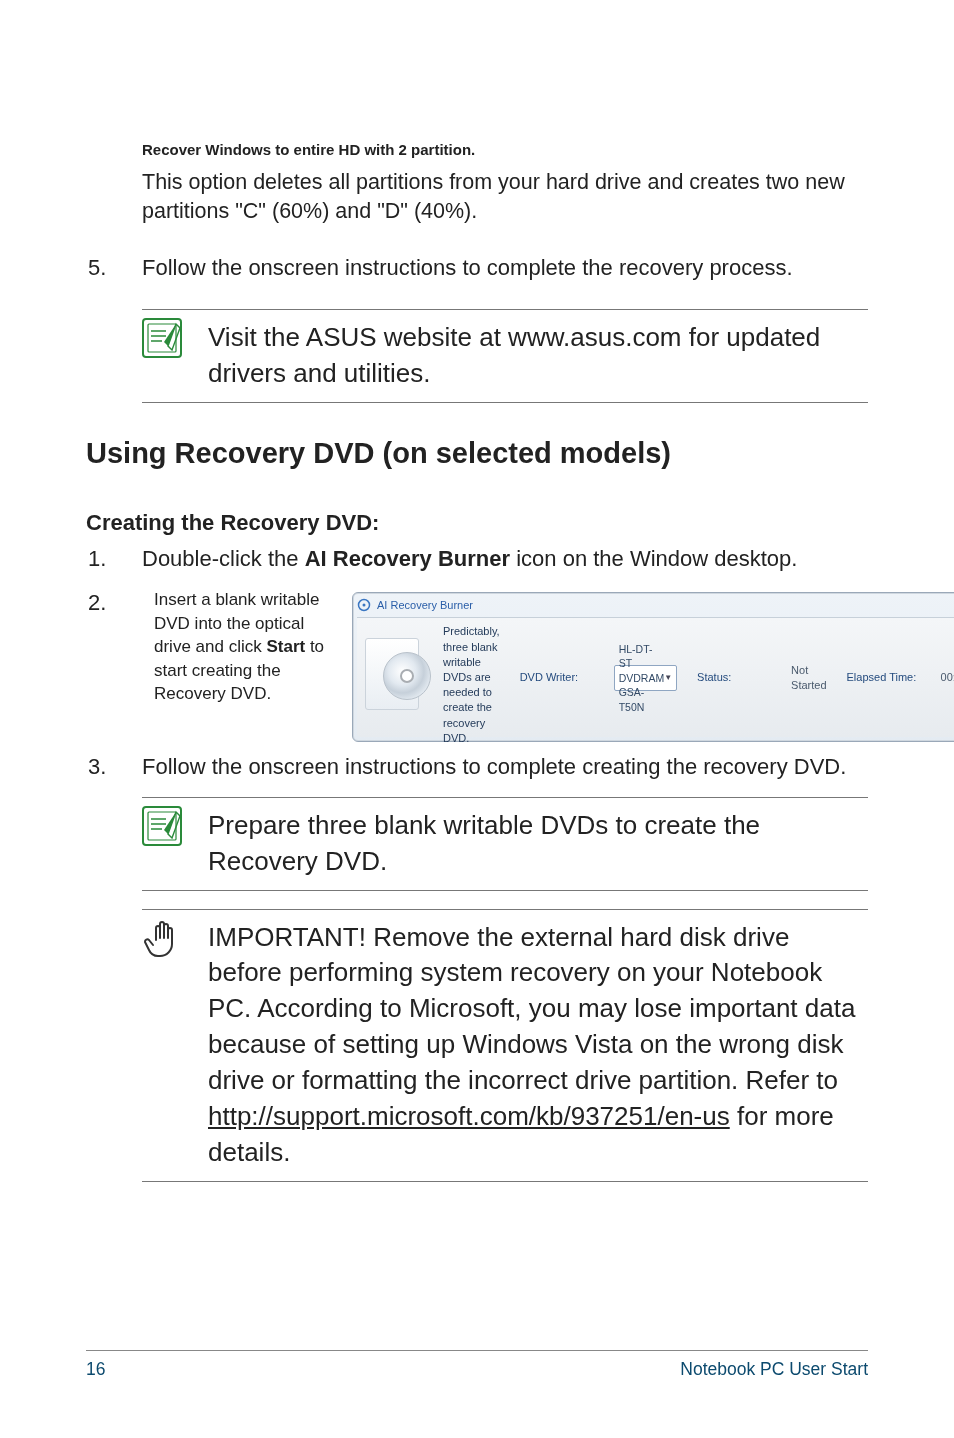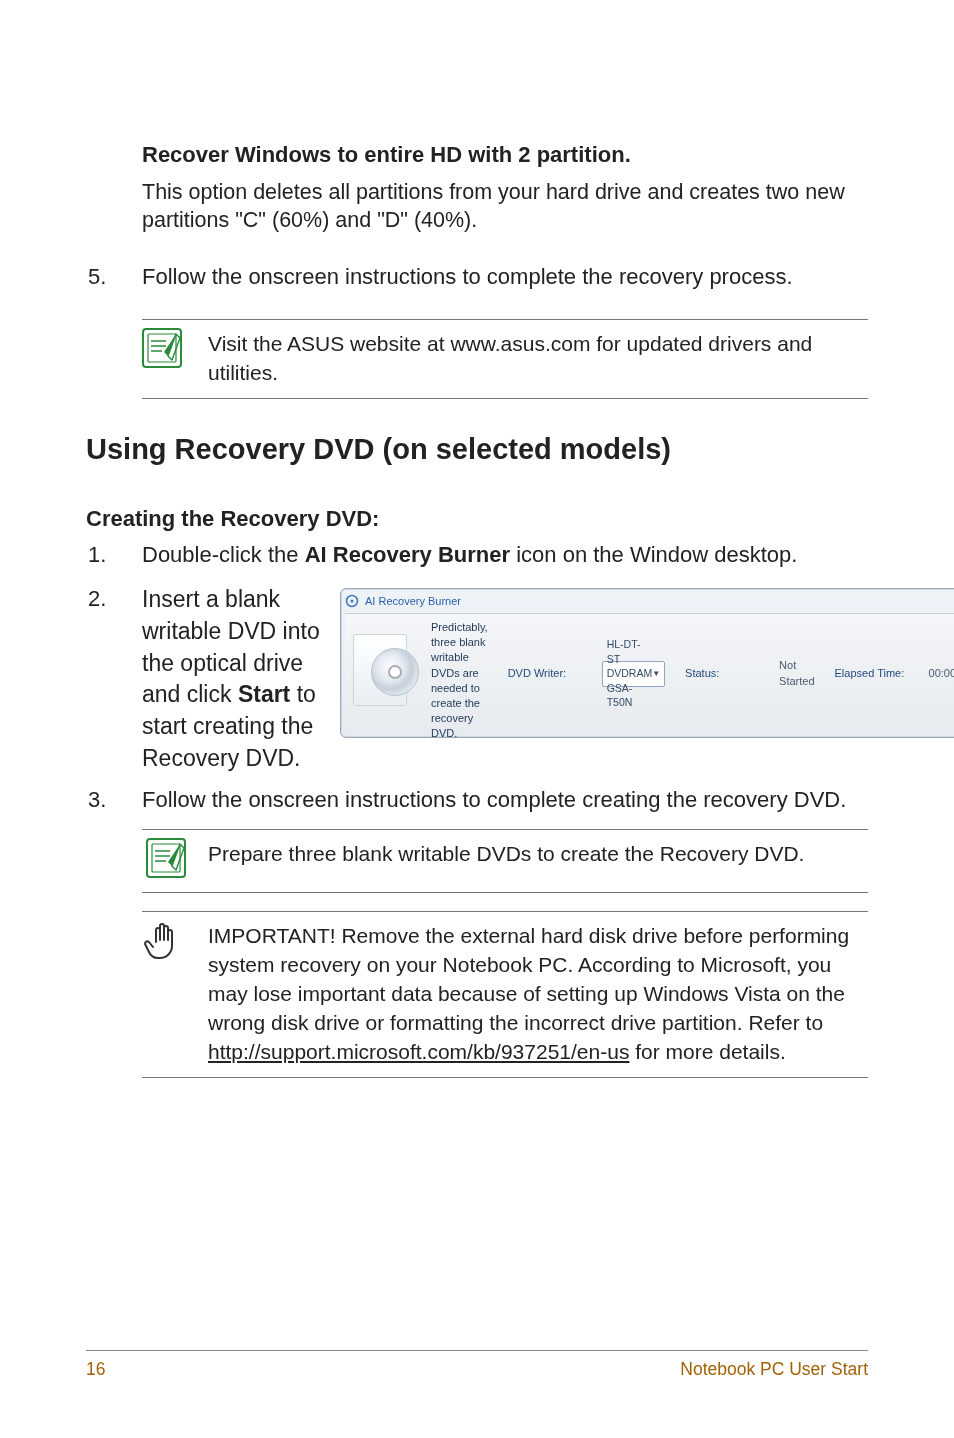--- a/index.html
+++ b/index.html
@@ -8,21 +8,21 @@
       height: 1438px;
       background: #fff;
       font-family: "Segoe UI", "Myriad Pro", Arial, sans-serif;
       color: #222;
       padding: 140px 86px 0 86px;
       position: relative;
     }
     .indent { padding-left: 56px; }
     .bold-heading {
       font-weight: 700;
-      font-size: 22px;
+      font-size: 15px;
       line-height: 1.35;
       margin-bottom: 8px;
     }
     .body-text {
       font-size: 21.5px;
       line-height: 1.32;
       margin-bottom: 28px;
     }
     .num-item {
       display: flex;
@@ -40,40 +40,40 @@
       margin-bottom: 34px;
       display: flex;
       align-items: flex-start;
       padding: 8px 0 10px 0;
     }
     .note-icon {
       flex: 0 0 48px;
       margin-right: 18px;
     }
     .note-text {
-      font-size: 21px;
+      font-size: 26px;
       line-height: 1.38;
       padding-top: 2px;
     }
     .section-h1 {
       font-weight: 700;
       font-size: 29px;
       margin-top: 27px;
       margin-bottom: 40px;
     }
     .subhead {
       font-weight: 700;
       font-size: 22px;
       margin-bottom: 8px;
     }
     .step2-wrap {
       display: flex;
       gap: 20px;
     }
-    .step2-left { flex: 0 0 178px; font-size: 23px; line-height: 1.38; }
+    .step2-left { flex: 0 0 178px; font-size: 17px; line-height: 1.38; margin-left: 12px; }
     .window {
       flex: 1;
       border: 1px solid #9aa8b8;
       border-radius: 6px;
       background: linear-gradient(#eef3f8, #e4ebf2);
       margin-top: 4px;
       height: 150px;
       position: relative;
       box-shadow: 0 0 0 1px #cfd7df inset;
     }
@@ -180,21 +180,21 @@
     .underline { text-decoration: underline; }
     .footer {
       position: absolute;
       bottom: 58px;
       left: 86px; right: 86px;
       border-top: 1px solid #888;
       padding-top: 8px;
       display: flex;
       justify-content: space-between;
       font-size: 17.5px;
-      color: #a16207;
+      color: #0c4a6e;
     }
     .note-icon-svg-pencil {
       width: 40px; height: 40px;
     }
     .hand-icon { width: 40px; height: 44px; }
     .bold { font-weight: 700; }
   </style>
 </head>
 <body>
 
@@ -286,21 +286,21 @@
       </div>
     </div>
   </div>
 </div>
 
 <div class="num-item" style="margin-top:10px;">
   <div class="num">3.</div>
   <div class="txt">Follow the onscreen instructions to complete creating the recovery DVD.</div>
 </div>
 
-<div class="note-block" style="margin-top:14px; margin-bottom:18px;text-align:center;">
+<div class="note-block" style="margin-top:14px; margin-bottom:18px;">
   <div class="note-icon">
     <svg class="note-icon-svg-pencil" viewBox="0 0 40 40">
       <rect x="1" y="1" width="38" height="38" rx="3" fill="none" stroke="#2a8a3a" stroke-width="2"></rect>
       <rect x="6" y="6" width="28" height="28" rx="1" fill="none" stroke="#2a8a3a" stroke-width="1.2"></rect>
       <line x1="9" y1="13" x2="24" y2="13" stroke="#2a8a3a" stroke-width="1.5"></line>
       <line x1="9" y1="18" x2="24" y2="18" stroke="#2a8a3a" stroke-width="1.5"></line>
       <line x1="9" y1="23" x2="20" y2="23" stroke="#2a8a3a" stroke-width="1.5"></line>
       <path d="M34 6 L26 28 L22 24 Z" fill="#2a8a3a"></path>
       <path d="M34 6 L38 10 L30 32 L26 28 Z" fill="none" stroke="#2a8a3a" stroke-width="1.4"></path>
     </svg>

